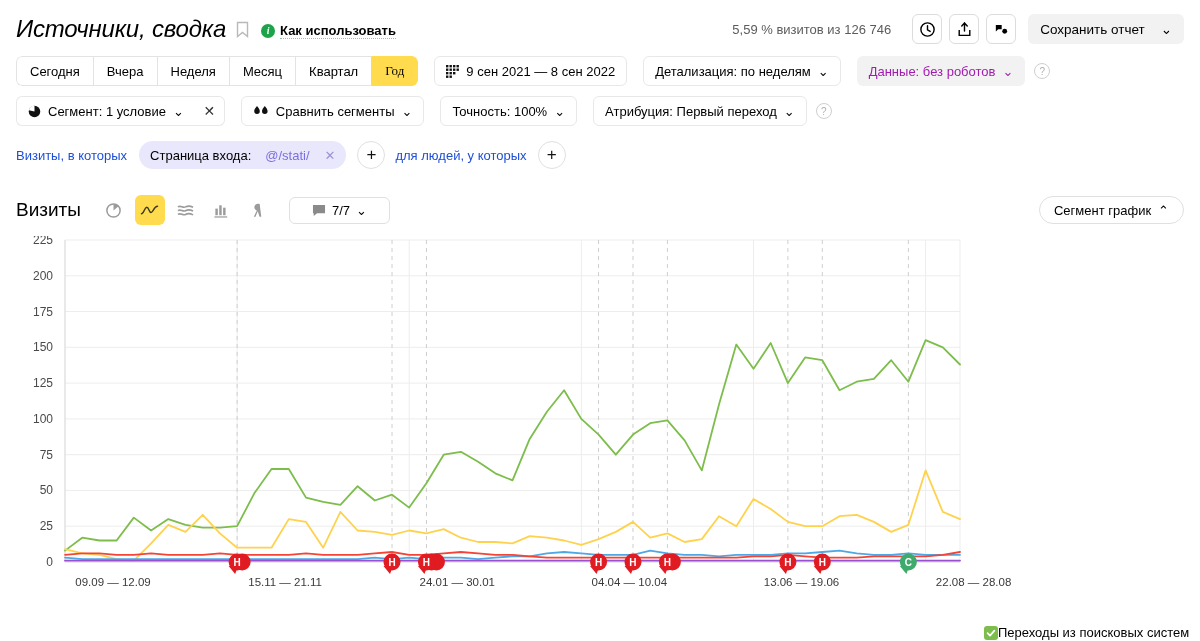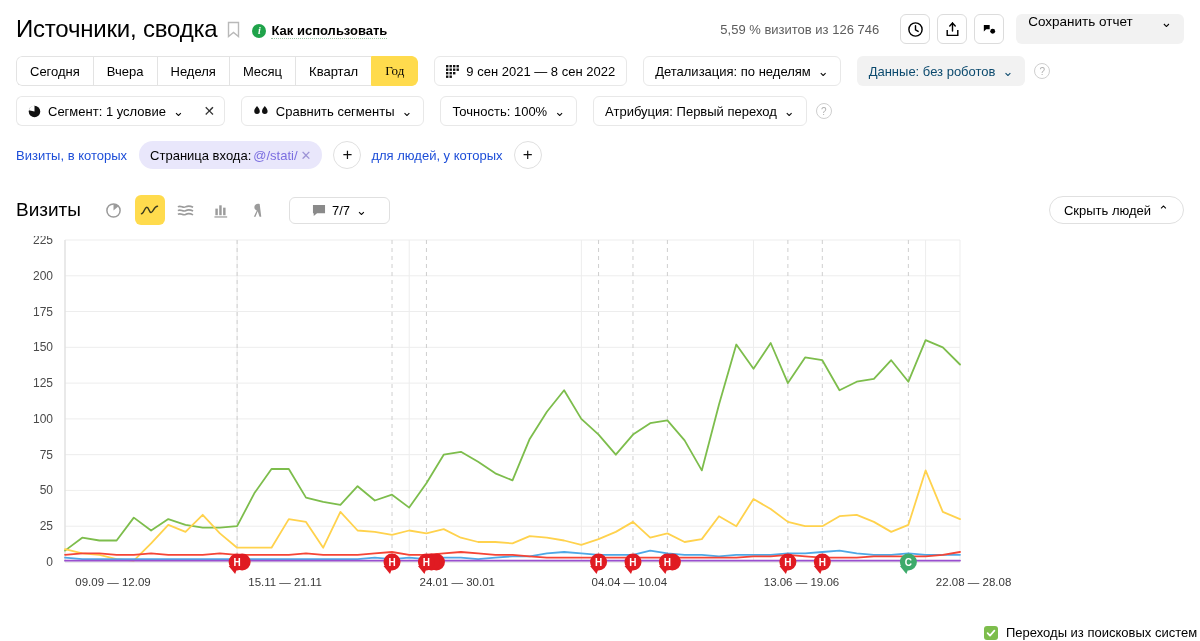--- a/index.html
+++ b/index.html
@@ -14,21 +14,21 @@
   .page { position: relative; width: 1200px; height: 641px; }
 
   
   .header {
     display: flex; align-items: center;
     padding: 12px 16px 0 16px;
     height: 46px;
   }
   .page-title {
     font-size: 24px; font-weight: 400; color: #000;
-    letter-spacing: -0.2px; line-height: 28px;
+    letter-spacing: -0.2px; line-height: 28px; font-style: italic;
   }
   .bookmark-icon { margin-left: 10px; display: flex; align-items: center; }
   .howto {
     display: flex; align-items: center; gap: 5px;
     margin-left: 12px; margin-top: 3px;
   }
   .howto-label {
     font-size: 13px; color: #000000; font-weight: 600;
     border-bottom: 1px dotted rgba(26,129,55,.45);
     line-height: 15px;
@@ -42,22 +42,22 @@
   }
   .header-spacer { flex: 1; }
   .visits-stat { font-size: 13px; color: #5c5c5c; margin-right: 14px; white-space: nowrap; }
   .icon-btn {
     width: 30px; height: 30px; border: 1px solid #dcdcdc; border-radius: 6px;
     background: #fff; display: flex; align-items: center; justify-content: center;
     margin-left: 7px; cursor: pointer;
   }
   .save-report {
     margin-left: 12px; height: 30px; border-radius: 6px;
-    background: #f2f2f2; display: flex; 
-    padding: 0 12px; font-size: 13.5px; color: #000; cursor: pointer; gap: 28px;
+    background: #f2f2f2; display: flex; align-items: center;
+    padding: 0 12px; font-size: 13.5px; color: #000; cursor: pointer; gap: 16px;
   }
   .chev { display: inline-block; }
 
   
   .toolbar {
     display: flex; align-items: center; padding: 0 16px;
     margin-top: 10px; height: 30px; border-radius: 13px;
   }
   .seg-group { display: flex; border-radius: 6px; overflow: hidden; }
   .seg-btn {
@@ -68,21 +68,21 @@
   }
   .seg-btn:first-child { border-radius: 6px 0 0 6px; }
   .seg-btn:last-child { border-right: 1px solid #e3e3e3; border-radius: 0 6px 6px 0; font-family: Liberation Serif, serif; }
   .seg-btn.active { background: #ffdb4d; border-color: #ffdb4d; }
 
   .pill {
     height: 30px; border: 1px solid #e8e8e8; border-radius: 6px; background: #fff;
     display: flex; align-items: center; gap: 7px; padding: 0 11px;
     font-size: 13px; color: #000; cursor: pointer; white-space: nowrap;
   }
-  .pill.flat { border-color: transparent; background: #f2f2f2; color: #0c4a6e; cursor: default; }
+  .pill.flat { border-color: transparent; background: #f2f2f2; color: #a21caf; cursor: default; }
   .ml10 { margin-left: 10px; }
   .ml16 { margin-left: 16px; }
 
   .qmark {
     width: 16px; height: 16px; border-radius: 50%; border: 1px solid #cfcfcf;
     color: #b0b0b0; font-size: 10px; display: flex; align-items: center;
     justify-content: center; margin-left: 9px; cursor: pointer;
   }
   .xbtn {
     width: 30px; height: 30px; border: 1px solid #e8e8e8; border-left: none;
@@ -92,21 +92,21 @@
   }
   .segment-pill { border-radius: 6px 0 0 6px; border-right: none; }
 
   
   .filter-row {
     display: flex; align-items: center; padding: 0 16px;
     margin-top: 14px; height: 30px;
   }
   .filter-label { font-size: 13px; color: #1d4ed8; }
   .chip {
-    display: flex; align-items: center; gap: 2px;
+    display: flex; align-items: center; gap: 14px;
     height: 28px; border-radius: 14px; background: #e9e7fb;
     padding: 6px 11px; margin-left: 12px; font-size: 13px; color: #000;
     cursor: pointer;
   }
   .chip-val { color: #7b6ee0; }
   .chip-x { color: #9d94d6; font-size: 13px; margin-left: 1px; }
   .plus-btn {
     width: 28px; height: 28px; border-radius: 50%; border: 1px solid #e0e0e0;
     background: #fff; margin-left: 11px; display: flex; align-items: center;
     justify-content: center; font-size: 17px; color: #111; cursor: pointer;
@@ -135,21 +135,21 @@
     font-size: 13px; cursor: pointer;
   }
 
   
   .chart-wrap { position: relative; margin-top: 10px; height: 360px; }
   #plot { position: absolute; left: 0; top: 0; }
   .legend {
     position: absolute; left: 984px; top: 389px;
     display: flex; flex-direction: column; gap: 9px;
   }
-  .legend-item { display: flex; align-items: center; gap: 8px; cursor: pointer; }
+  .legend-item { display: flex; align-items: center; cursor: pointer; }
   .swatch {
     width: 14px; height: 14px; border-radius: 3px;
     display: flex; align-items: center; justify-content: center;
   }
   .legend-label { font-size: 13px; color: #000; white-space: nowrap; }
 </style>
 </head>
 <body>
 
 <div class="page">
@@ -323,21 +323,21 @@
       <svg width="14" height="13" viewBox="0 0 15 14">
         <path d="M1 1h13v9H5.4L1.8 13V10H1z" fill="#8a8a8a"></path>
       </svg>
       <span>7/7</span>
       <span>⌄</span>
     </div>
 
     <div class="header-spacer"></div>
 
     <div class="hide-chart">
-      <span>Скрыть людей</span>
+      <span>Сегмент график</span>
       <span>⌃</span>
     </div>
   </div>
 
   <div class="chart-wrap">
     <svg id="plot" width="1200" height="370">
         <line x1="65" y1="326" x2="960" y2="326" stroke="#d7d7d7" stroke-width="1"></line>
         <text x="53" y="330" text-anchor="end" font-size="12" fill="#4a4a4a" font-family="&quot;Liberation Sans&quot;, sans-serif">0</text>
         <line x1="65" y1="290.22222222222223" x2="960" y2="290.22222222222223" stroke="#ededed" stroke-width="1"></line>
         <text x="53" y="294.22222222222223" text-anchor="end" font-size="12" fill="#4a4a4a" font-family="&quot;Liberation Sans&quot;, sans-serif">25</text>

